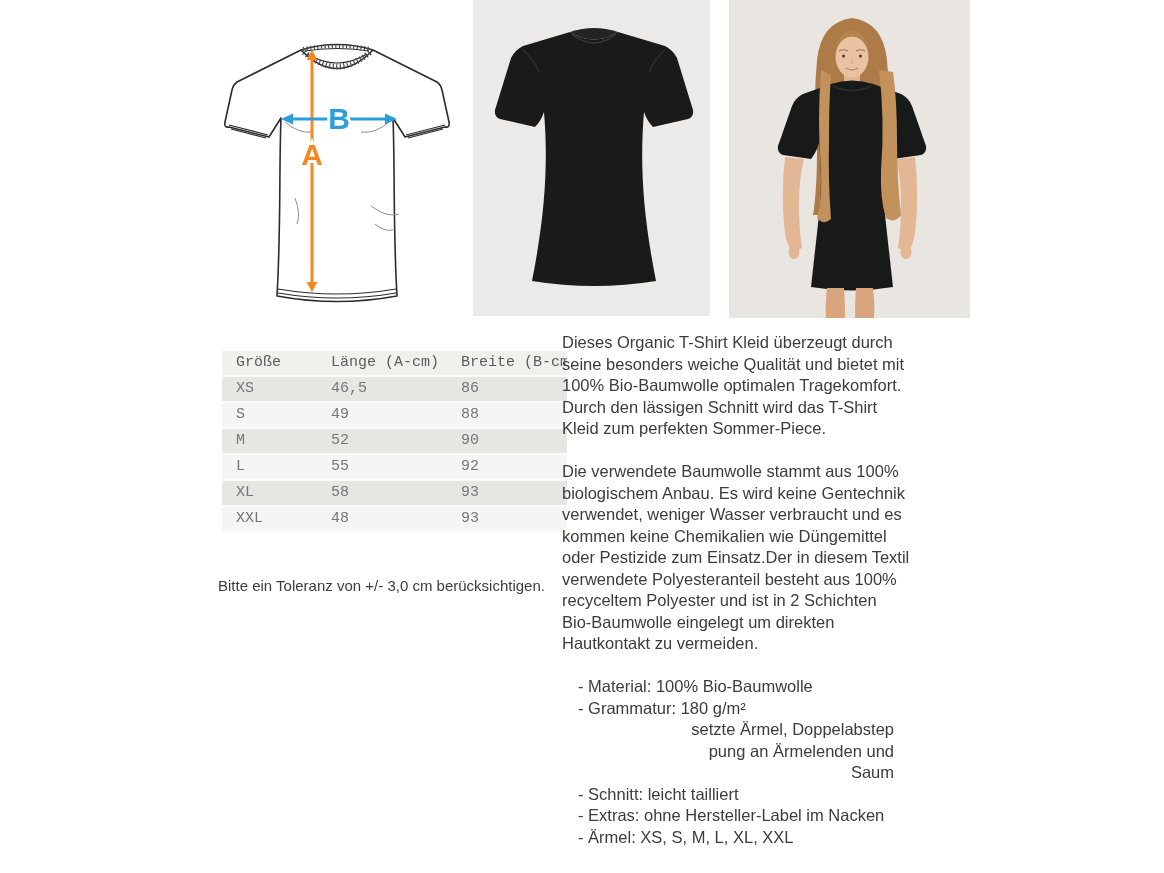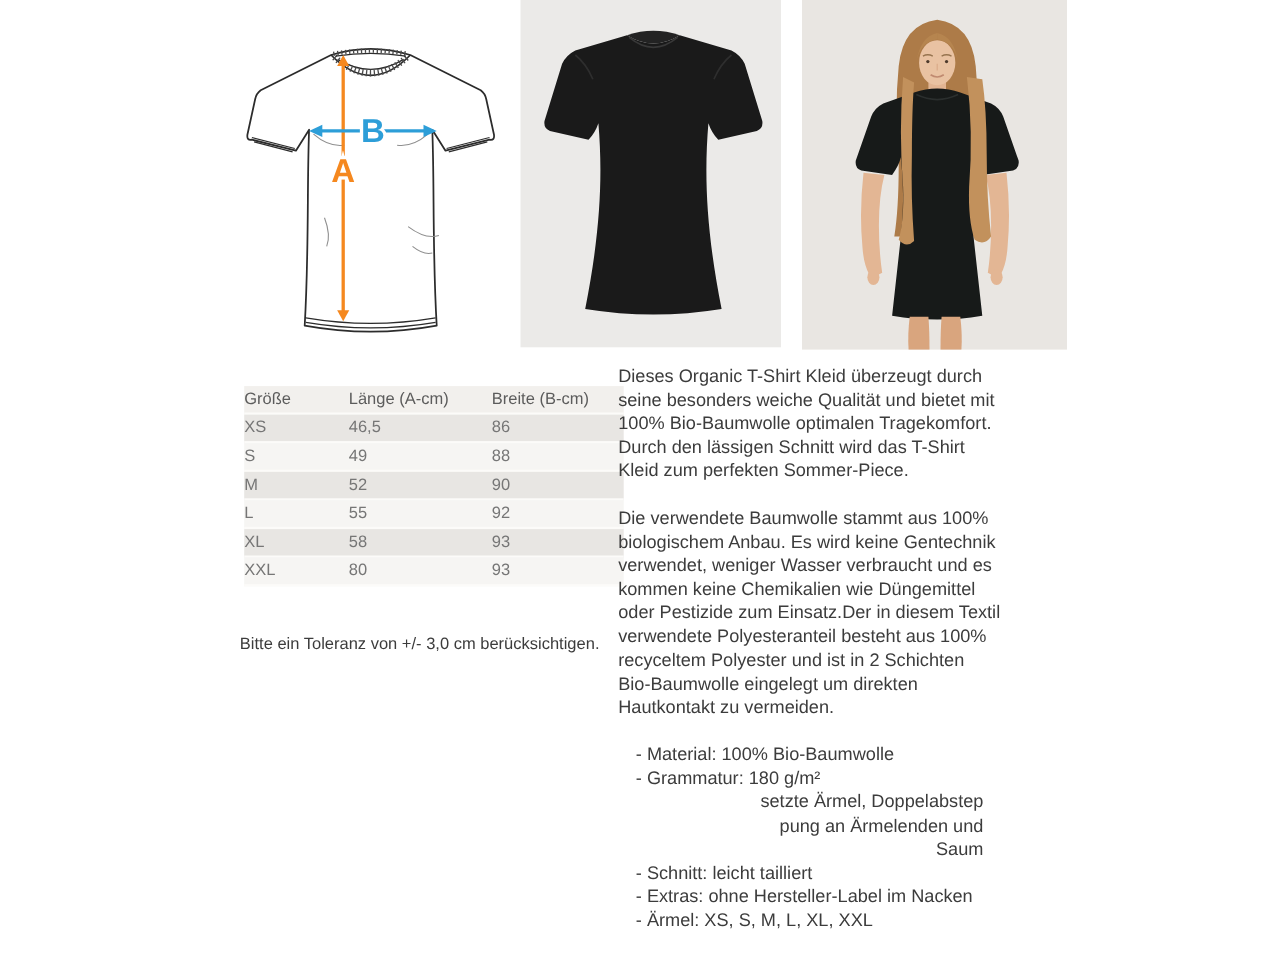--- a/index.html
+++ b/index.html
@@ -11,21 +11,21 @@
 
   
   .photo{position:absolute;top:0;}
   .photo.flat{left:473px;width:237px;height:316px;}
   .photo.model{left:729px;width:241px;height:318px;}
 
   
   .size-table{position:absolute;left:222px;top:351px;width:345px;font-size:15px;}
   .tr{display:grid;grid-template-columns:95px 130px 120px;height:24px;line-height:24px;
       border-bottom:2px solid #fcfbf9;}
-  .tr .td{padding-left:0;white-space:nowrap;overflow:hidden;color:#767676;}
+  .tr .td{padding-left:14px;white-space:nowrap;overflow:hidden;color:#767676;font-family:Liberation Mono, monospace;}
   .tr.head{background:#f2f0ed;}
   .tr.head .td{color:#5c5c5c;}
   .tr:nth-child(even){background:#e8e6e3;}
   .tr:nth-child(odd):not(.head){background:#f6f5f3;}
 
   
   .tolerance{position:absolute;left:218px;top:577px;margin:0;font-size:15px;color:#3c3c3c;}
 
   
   .description{position:absolute;left:562px;top:332px;width:348px;font-size:16.5px;
@@ -172,21 +172,21 @@
       <div class="td">55</div>
       <div class="td">92</div>
     </div>
     <div class="tr">
       <div class="td">XL</div>
       <div class="td">58</div>
       <div class="td">93</div>
     </div>
     <div class="tr">
       <div class="td">XXL</div>
-      <div class="td">80</div>
+      <div class="td">48</div>
       <div class="td">93</div>
     </div>
   </div>
 
   <p class="tolerance">Bitte ein Toleranz von +/- 3,0 cm berücksichtigen.</p>
 
   <div class="description">
     <p>Dieses Organic T-Shirt Kleid überzeugt durch seine besonders weiche Qualität und bietet mit 100% Bio-Baumwolle optimalen Tragekomfort. Durch den lässigen Schnitt wird das T-Shirt Kleid zum perfekten Sommer-Piece.</p>
     <p>Die verwendete Baumwolle stammt aus 100% biologischem Anbau. Es wird keine Gentechnik verwendet, weniger Wasser verbraucht und es kommen keine Chemikalien wie Düngemittel oder Pestizide zum Einsatz.Der in diesem Textil verwendete Polyesteranteil besteht aus 100% recyceltem Polyester und ist in 2 Schichten Bio-Baumwolle eingelegt um direkten Hautkontakt zu vermeiden.</p>
     <div class="details">

